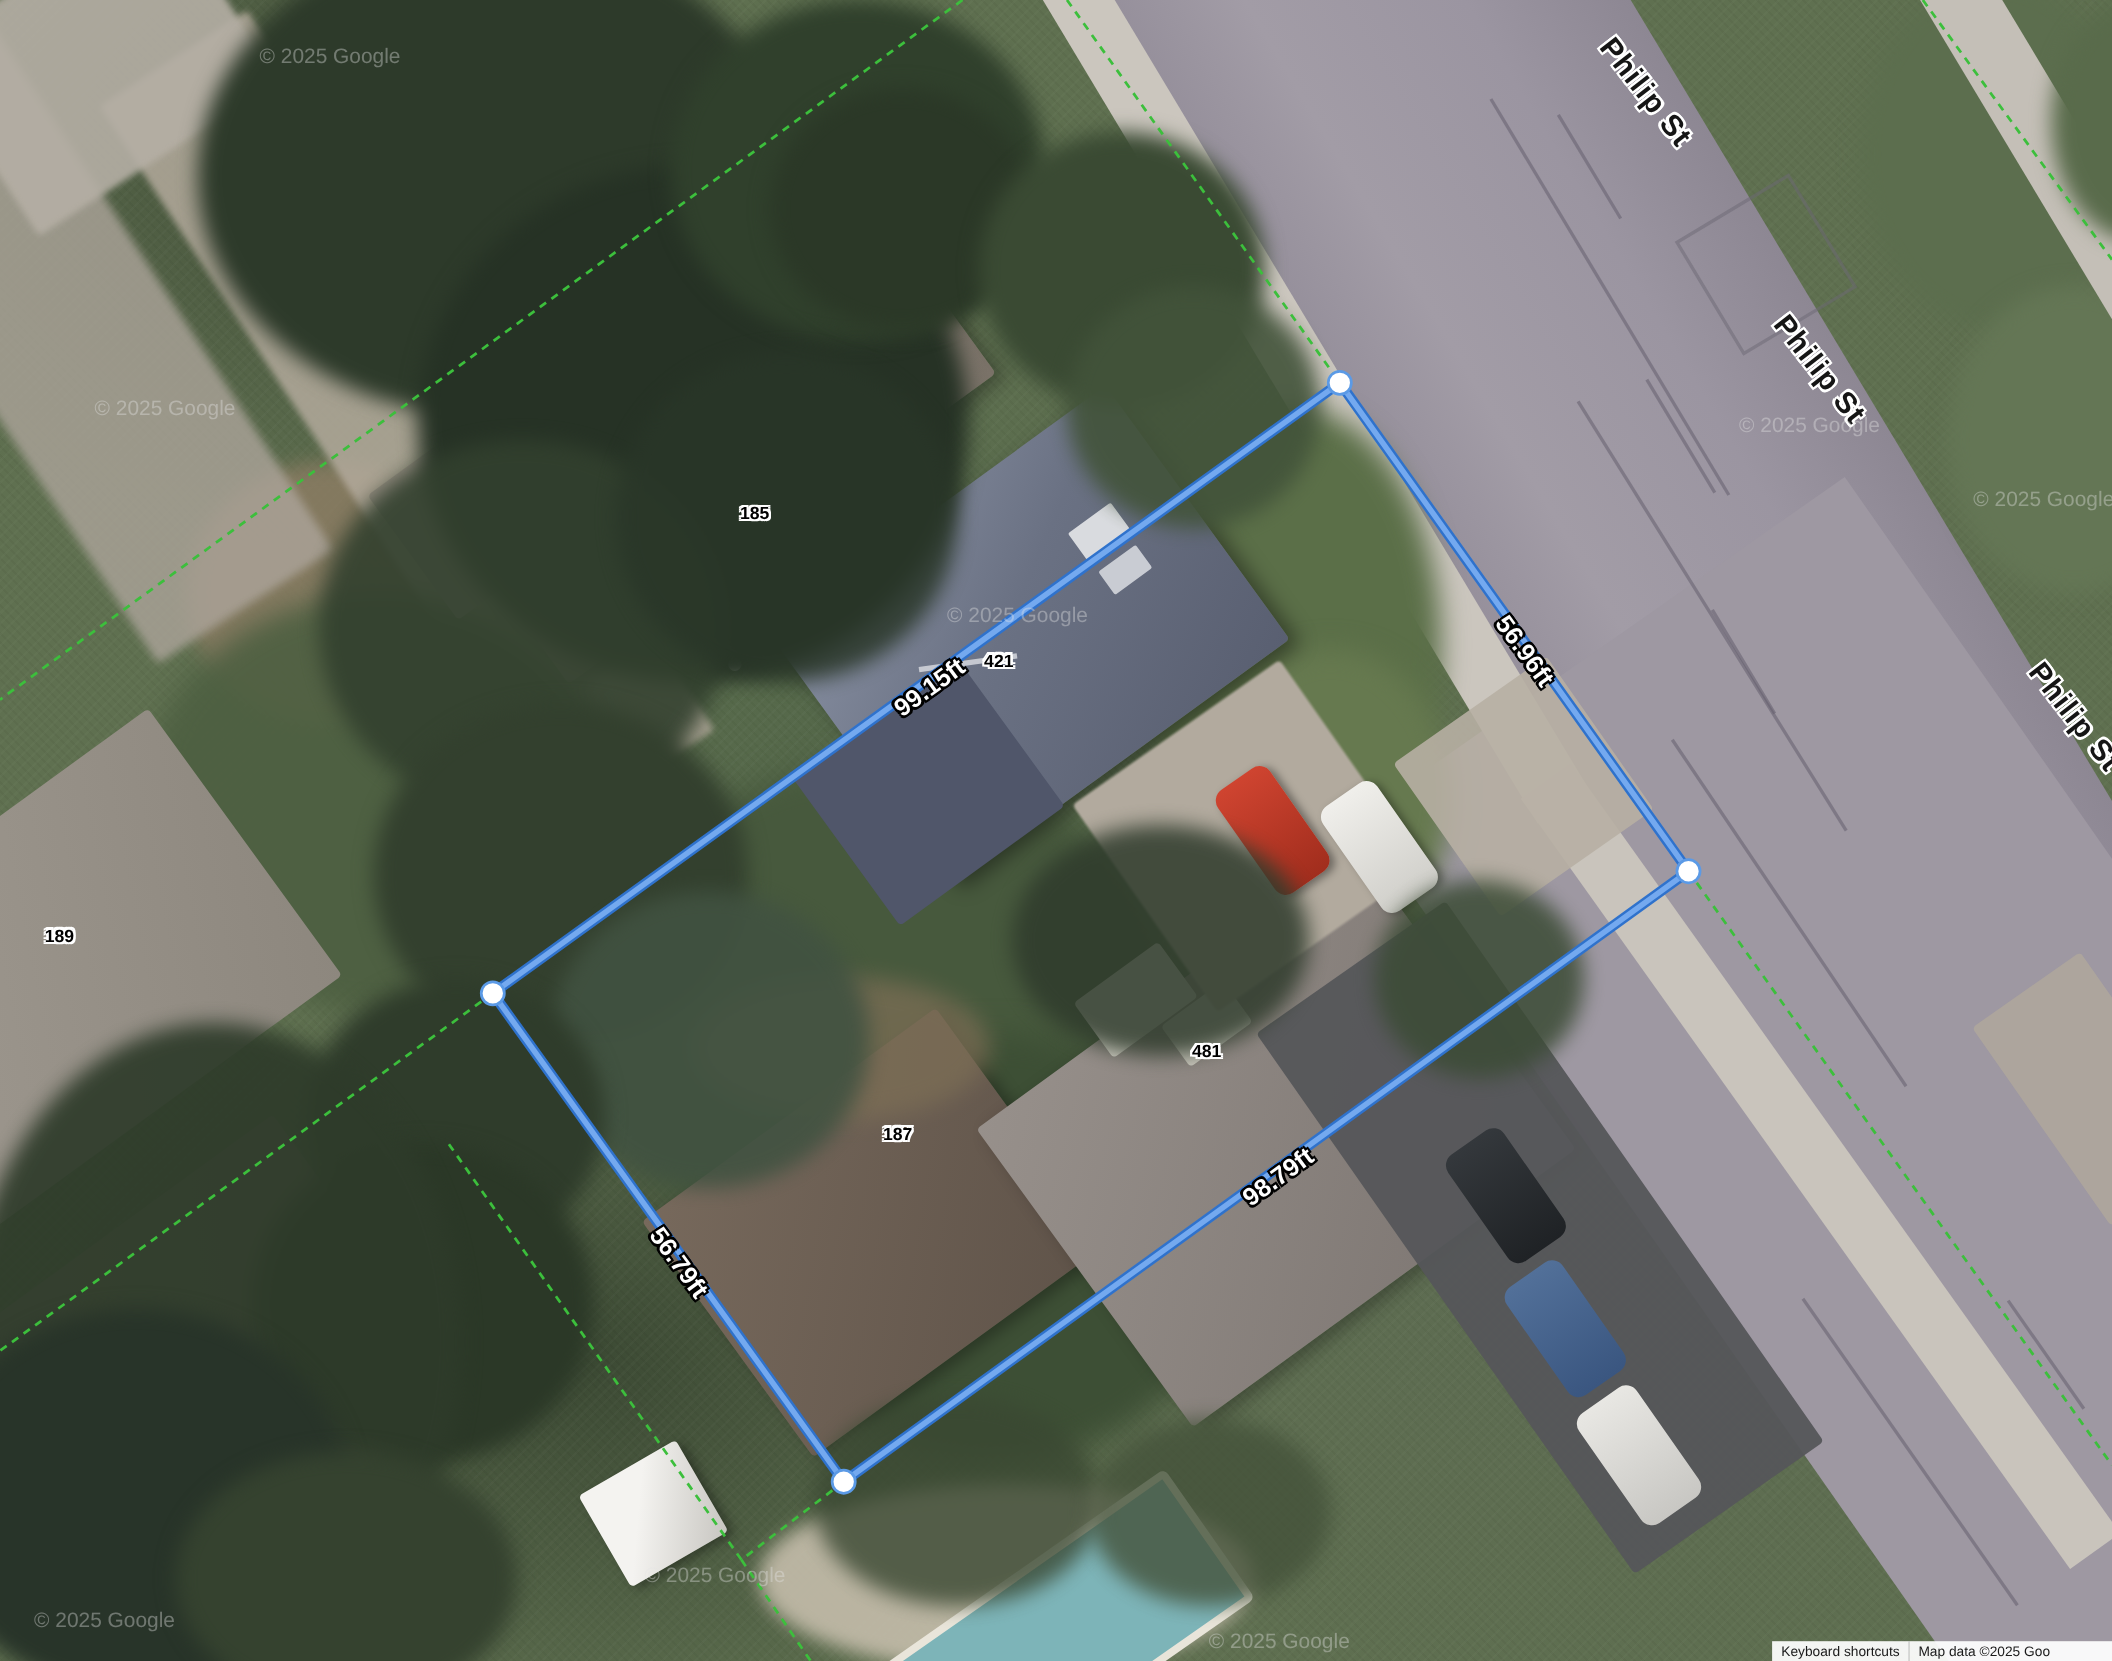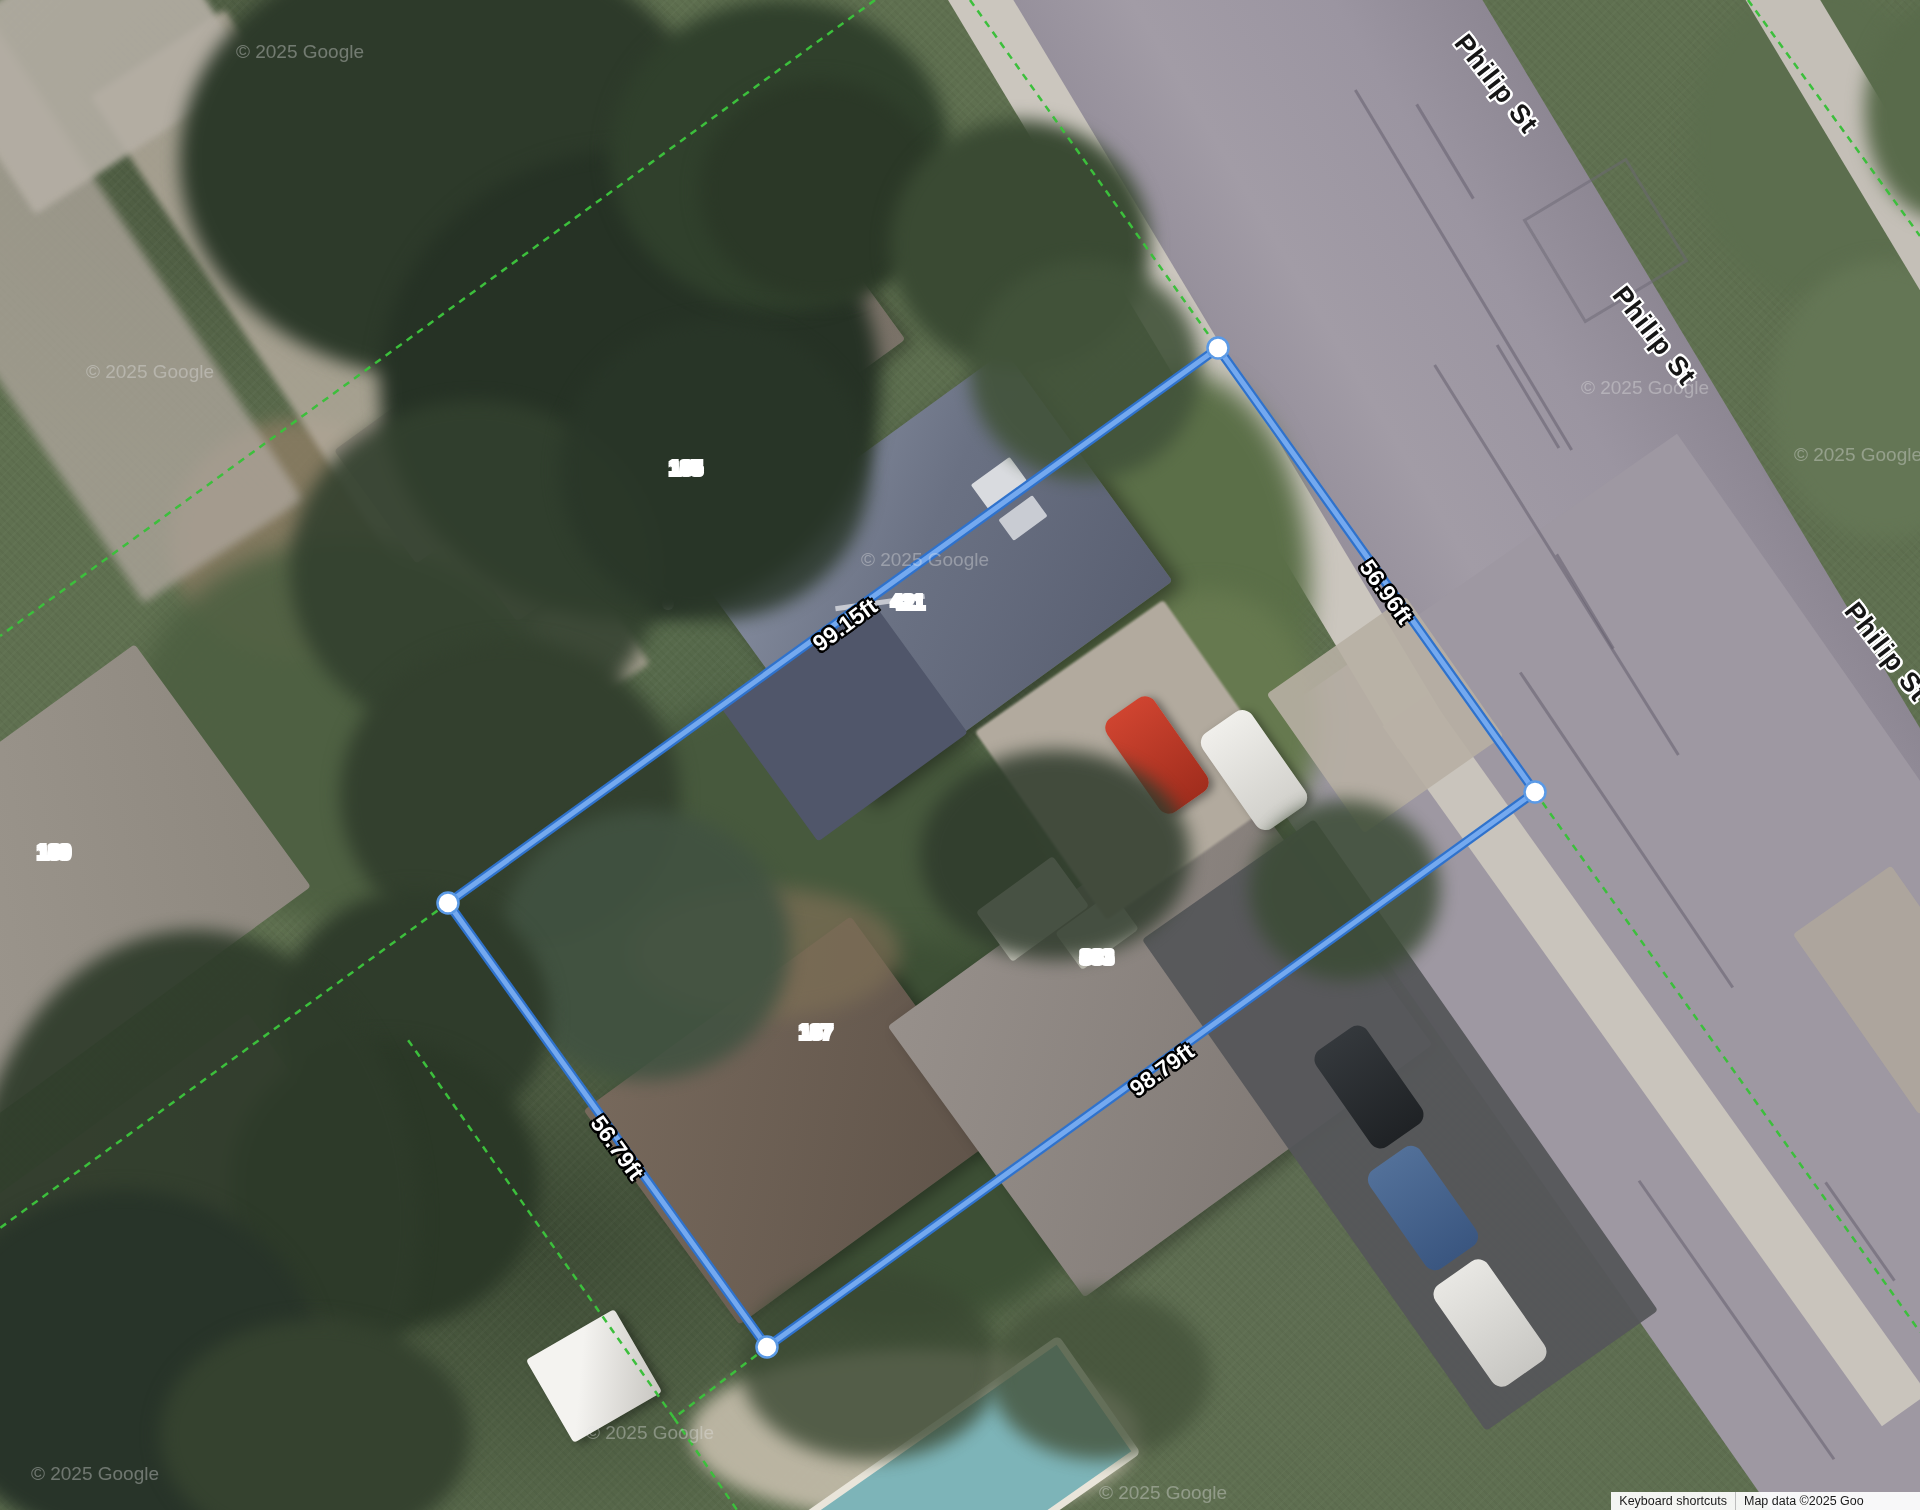--- a/index.html
+++ b/index.html
@@ -4,21 +4,21 @@
 <style>
   html,body{margin:0;padding:0;background:#222;}
   #frame{position:relative;width:1920px;height:1510px;overflow:hidden;background:#5f7050;
          font-family:"Liberation Sans",sans-serif;}
   .b{position:absolute;}
   .bl{position:absolute;border-radius:50%;filter:blur(9px);}
   .rr{position:absolute;border-radius:4px;}
   .ck{position:absolute;background:#645f6d;opacity:.55;}
   .dot{position:absolute;border-radius:50%;background:#e6e6df;}
   .ov{position:absolute;left:0;top:0;pointer-events:none;}
-  .addr{position:absolute;white-space:nowrap;font-size:20px;font-weight:600;color:#ffffff;
+  .addr{position:absolute;white-space:nowrap;font-size:16px;font-weight:600;color:#000000;
         text-shadow:-2px -2px 0 #fff,2px -2px 0 #fff,-2px 2px 0 #fff,2px 2px 0 #fff,0 -2px 0 #fff,0 2px 0 #fff,-2px 0 0 #fff,2px 0 0 #fff;}
   .street{position:absolute;white-space:nowrap;font-size:27px;font-weight:700;color:#151515;letter-spacing:1px;
         text-shadow:-2px -2px 0 #fff,2px -2px 0 #fff,-2px 2px 0 #fff,2px 2px 0 #fff,0 -2px 0 #fff,0 2px 0 #fff,-2px 0 0 #fff,2px 0 0 #fff;}
   .meas{position:absolute;white-space:nowrap;font-size:23px;font-weight:700;color:#fff;
         text-shadow:-2px -2px 0 #000,2px -2px 0 #000,-2px 2px 0 #000,2px 2px 0 #000,0 -2px 0 #000,0 2px 0 #000,-2px 0 0 #000,2px 0 0 #000;}
   .gwm{position:absolute;white-space:nowrap;font-size:19px;color:rgba(230,230,230,.38);transform:translate(-50%,-50%);}
   .wm{position:absolute;left:575px;top:1424px;white-space:nowrap;font-size:39px;font-weight:400;
       letter-spacing:2px;color:rgba(205,205,205,.55);}
   .attrib{position:absolute;right:0;bottom:0;height:18px;display:flex;align-items:stretch;
           font-size:12.5px;color:#1a1a1a;}
@@ -156,21 +156,21 @@
     <circle cx="448" cy="903" r="10.5" stroke="#5b9ae6" stroke-width="2.5" fill="#ffffff"></circle>
   </svg>
 
   <div class="meas" style="left:845px;top:625px;transform:translate(-50%,-50%) rotate(-36deg);">99.15ft</div>
   <div class="meas" style="left:1386px;top:592px;transform:translate(-50%,-50%) rotate(54deg);">56.96ft</div>
   <div class="meas" style="left:1162px;top:1070px;transform:translate(-50%,-50%) rotate(-36deg);">98.79ft</div>
   <div class="meas" style="left:617px;top:1148px;transform:translate(-50%,-50%) rotate(54deg);">56.79ft</div>
 
   <div class="addr" style="left:686px;top:468px;transform:translate(-50%,-50%);">185</div>
   <div class="addr" style="left:908px;top:602px;transform:translate(-50%,-50%);">421</div>
-  <div class="addr" style="left:1097px;top:957px;transform:translate(-50%,-50%);">883</div>
+  <div class="addr" style="left:1097px;top:957px;transform:translate(-50%,-50%);">481</div>
   <div class="addr" style="left:816px;top:1032px;transform:translate(-50%,-50%);">187</div>
   <div class="addr" style="left:54px;top:852px;transform:translate(-50%,-50%);">189</div>
 
   <div class="street" style="left:1496px;top:84px;transform:translate(-50%,-50%) rotate(52deg);">Philip St</div>
   <div class="street" style="left:1654px;top:336px;transform:translate(-50%,-50%) rotate(52deg);">Philip St</div>
   <div class="street" style="left:1886px;top:652px;transform:translate(-50%,-50%) rotate(52deg);">Philip St</div>
 
   <div class="gwm" style="left:300px;top:52px;">© 2025 Google</div>
   <div class="gwm" style="left:150px;top:372px;">© 2025 Google</div>
   <div class="gwm" style="left:925px;top:560px;">© 2025 Google</div>

